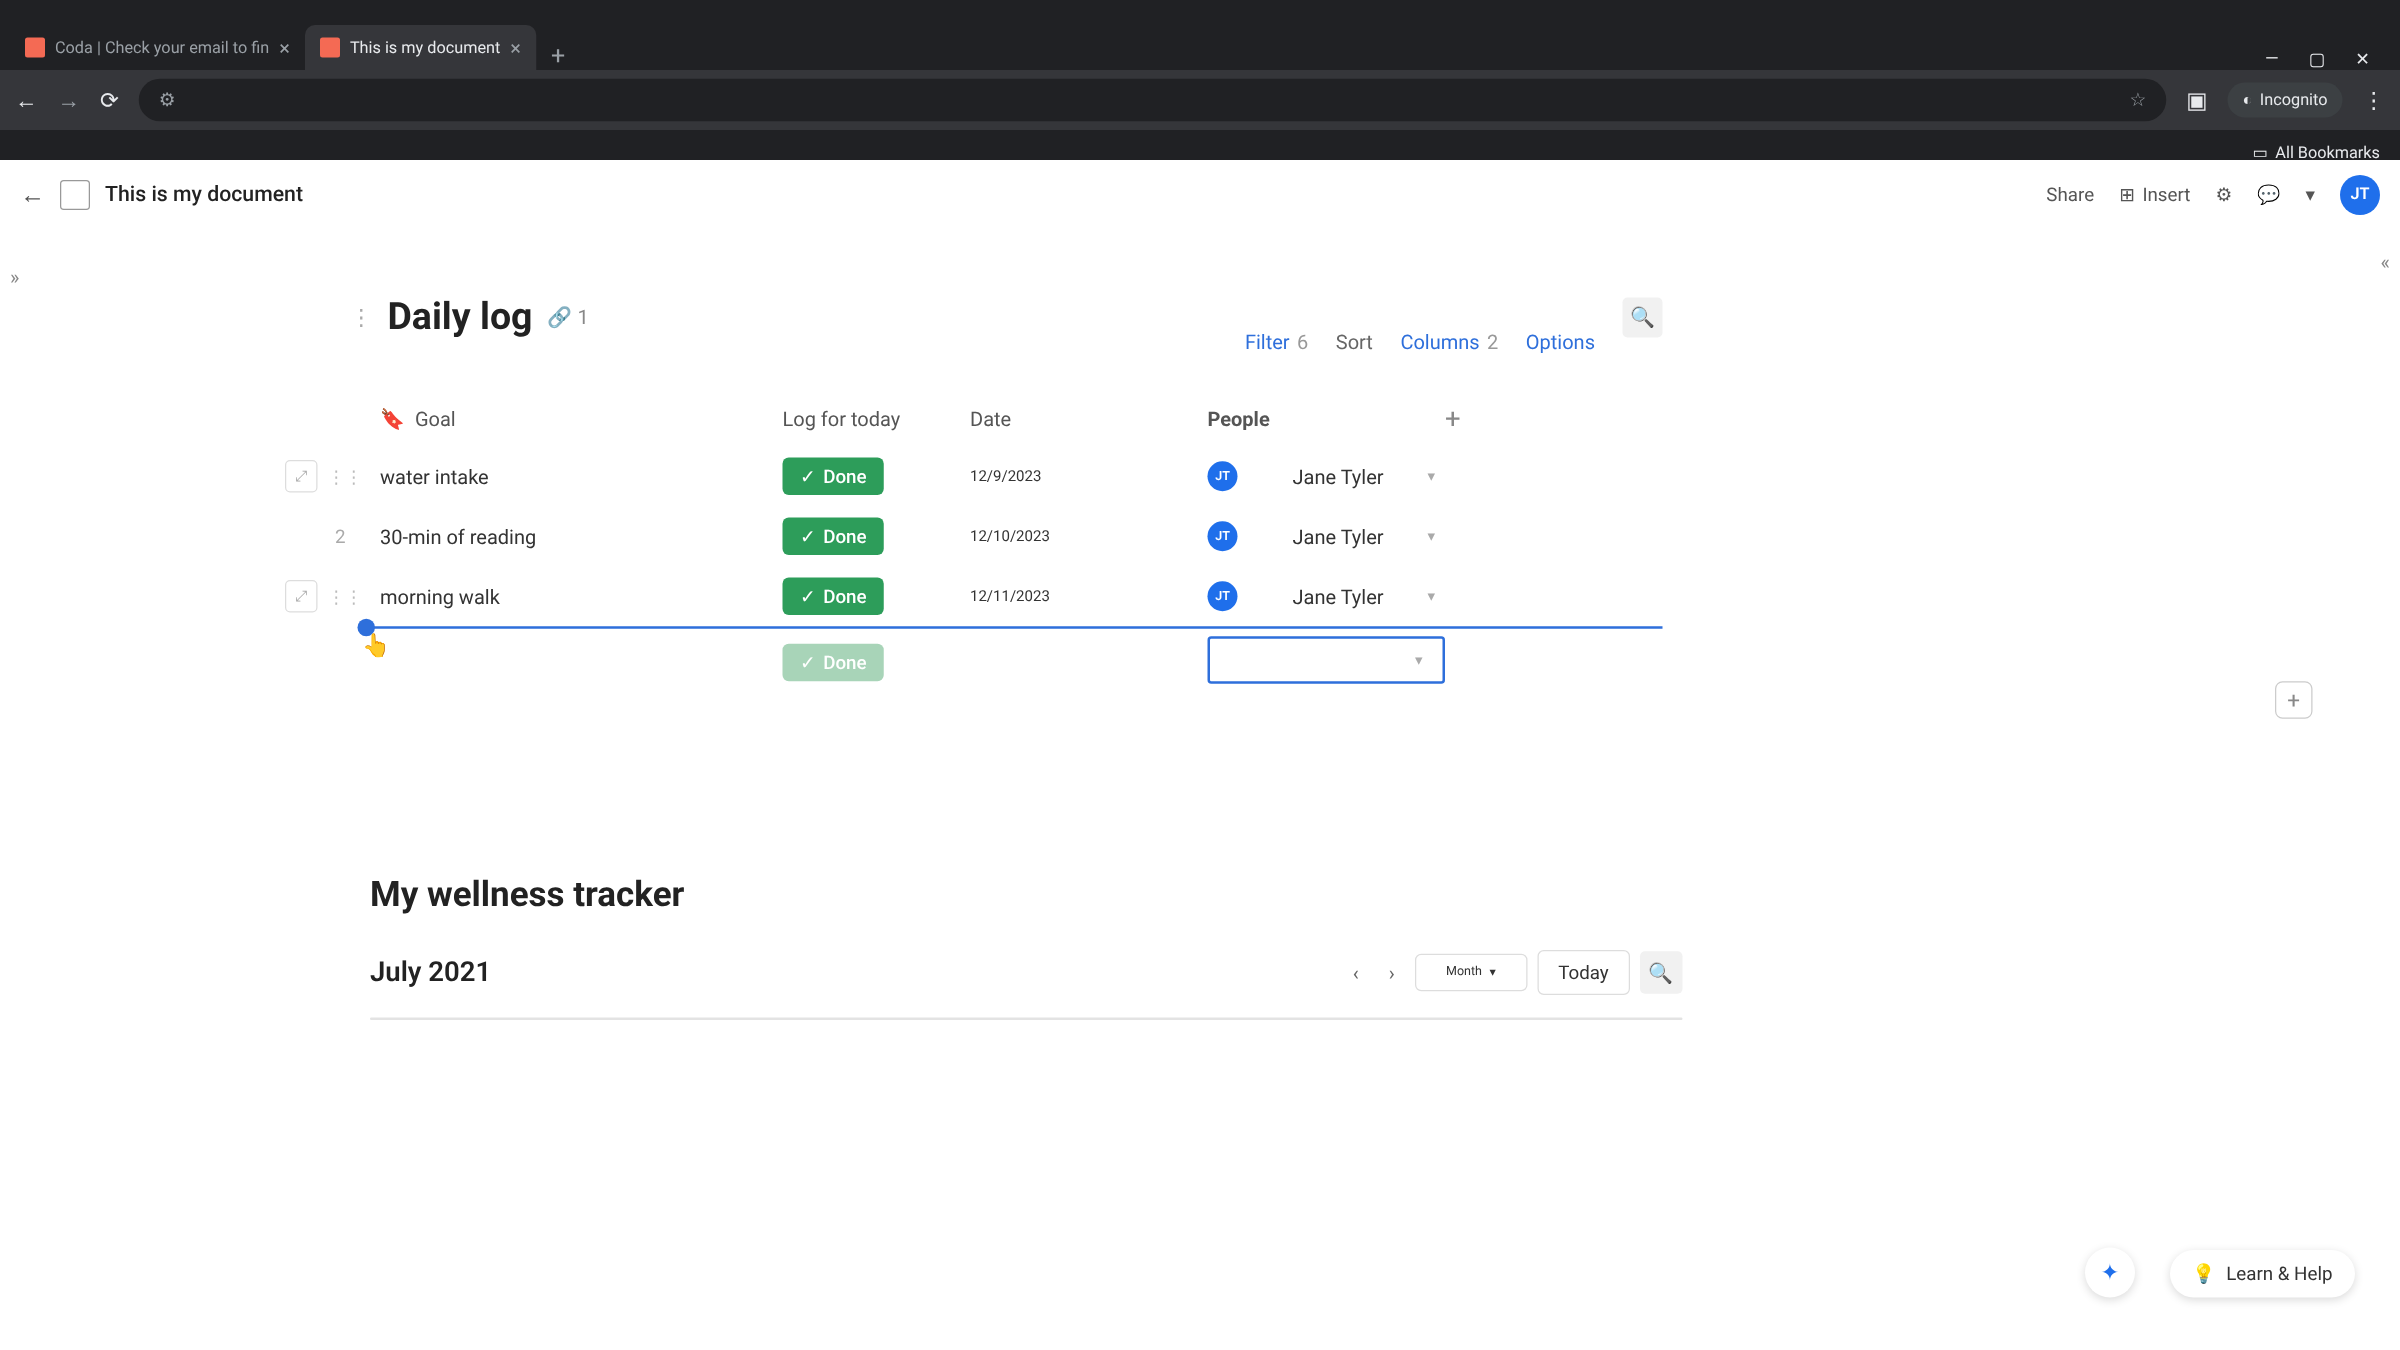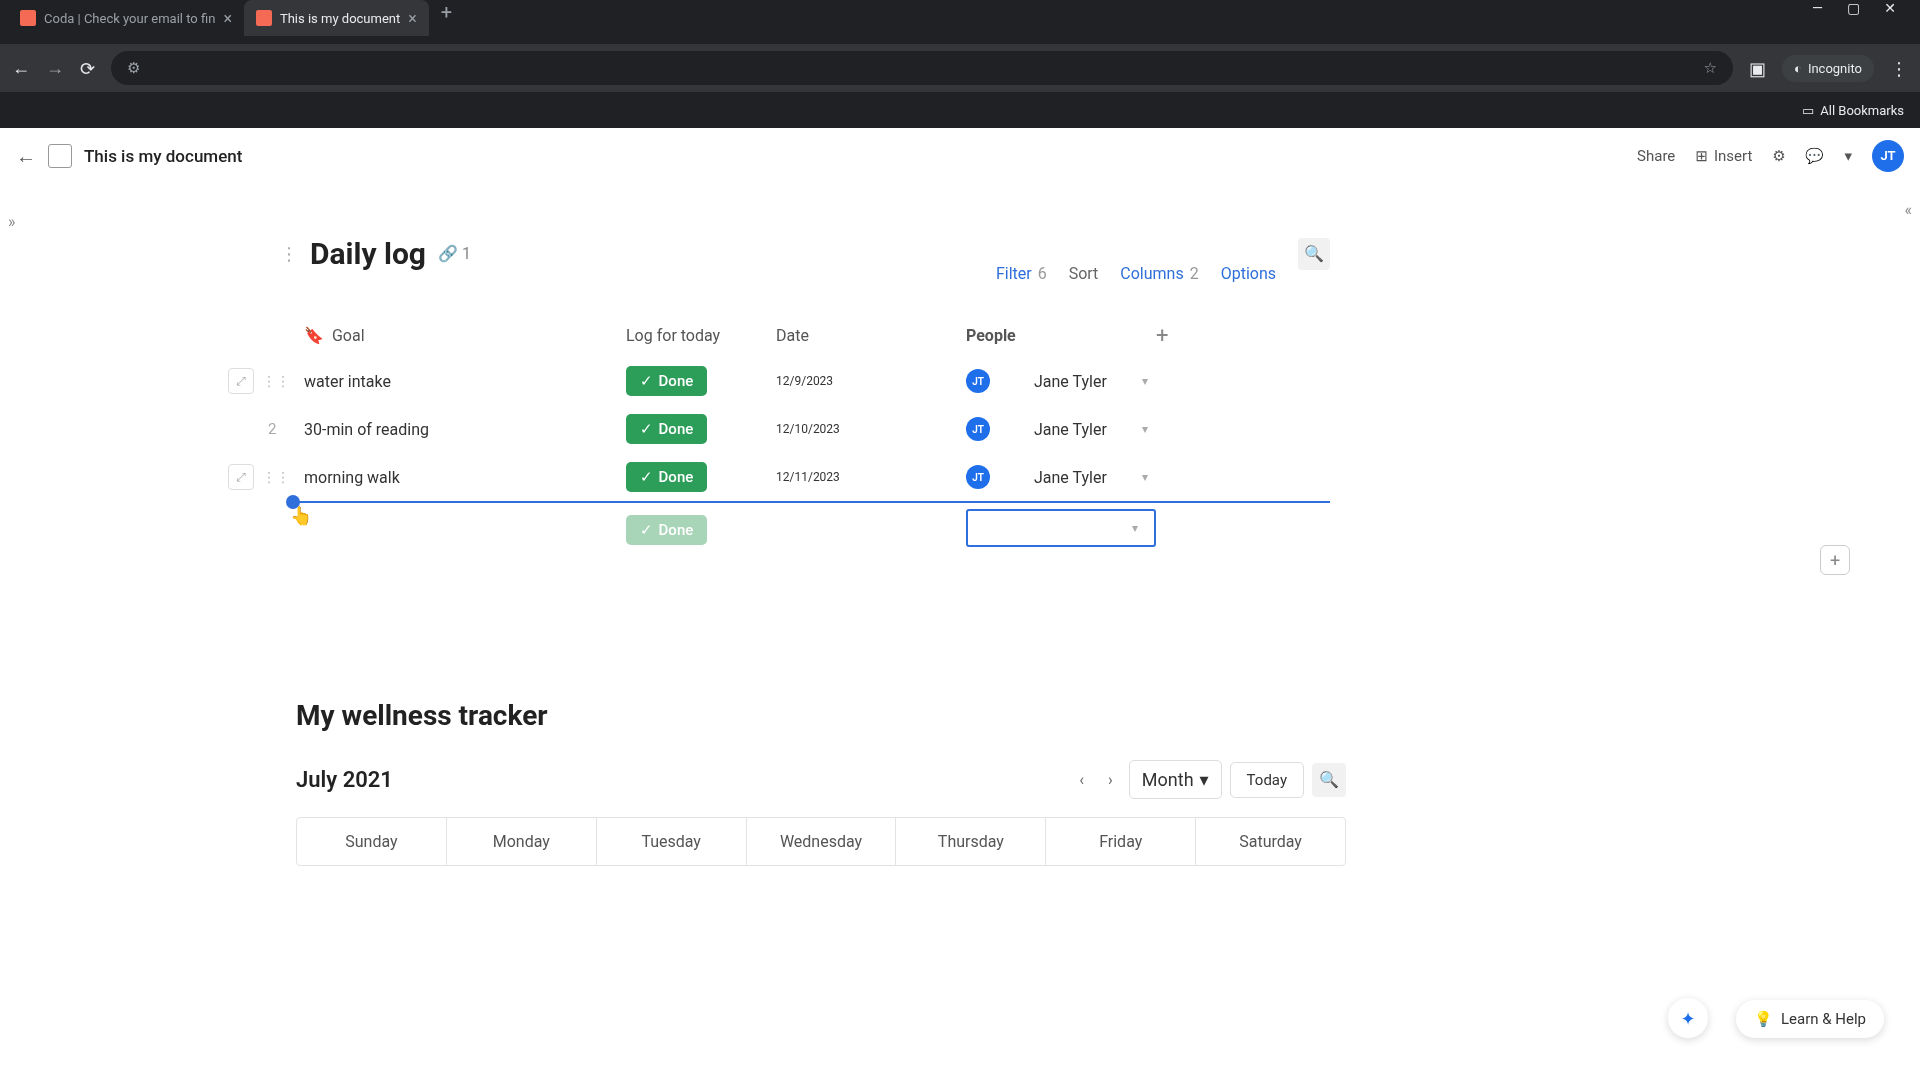--- a/index.html
+++ b/index.html
@@ -1,20 +1,20 @@
 <!DOCTYPE html>
 <html><head>
 <meta charset="utf-8">
 <style>
 * { margin: 0; padding: 0; box-sizing: border-box; font-family: -apple-system, BlinkMacSystemFont, "Segoe UI", Roboto, sans-serif; }
 body { background: #fff; width: 1920px; height: 1080px; overflow: hidden; transform-origin: top left; }
 
 
 .browser-chrome { background: #202124; height: 128px; }
-.tab-bar { display: flex; align-items: flex-start; height: 44px; padding: 0 8px; gap: 0; }
+.tab-bar { display: flex; align-items: flex-end; height: 56px; padding: 0 8px; gap: 0; }
 .tab { display: flex; align-items: center; gap: 8px; padding: 0 12px; height: 36px; border-radius: 8px 8px 0 0; color: #e8eaed; font-size: 13px; max-width: 260px; position: relative; }
 .tab.active { background: #35363a; }
 .tab.inactive { background: transparent; color: #9aa0a6; }
 .tab-favicon { width: 16px; height: 16px; background: #f46a54; border-radius: 2px; flex-shrink: 0; }
 .tab-title { white-space: nowrap; overflow: hidden; text-overflow: ellipsis; flex: 1; }
 .tab-close { color: #9aa0a6; font-size: 16px; cursor: pointer; }
 .new-tab { color: #9aa0a6; font-size: 20px; padding: 0 12px; cursor: pointer; }
 .window-controls { margin-left: auto; display: flex; gap: 24px; padding-right: 16px; color: #e8eaed; }
 .window-btn { font-size: 14px; cursor: pointer; }
 
@@ -83,21 +83,21 @@
 
 .add-row-float { position: absolute; right: -520px; top: 232px; width: 30px; height: 30px; border: 1px solid #ccc; border-radius: 6px; display: flex; align-items: center; justify-content: center; color: #888; font-size: 18px; }
 
 
 .wellness { margin-left: 296px; margin-top: 150px; width: 1050px; }
 .wellness-title { font-size: 28px; font-weight: 700; color: #222; margin-bottom: 28px; }
 .cal-header { display: flex; align-items: center; gap: 12px; margin-bottom: 18px; }
 .cal-month { font-size: 22px; font-weight: 600; color: #222; }
 .cal-controls { margin-left: auto; display: flex; align-items: center; gap: 8px; }
 .cal-nav { color: #666; font-size: 16px; padding: 6px 8px; cursor: pointer; }
-.cal-select { border: 1px solid #ddd; border-radius: 5px; padding: 8px 12px; font-size: 18px; color: #333; display: flex; align-items: flex-start; gap: 6px; }
+.cal-select { border: 1px solid #ddd; border-radius: 5px; padding: 8px 24px; font-size: 10px; color: #333; display: flex; align-items: flex-start; gap: 6px; }
 .cal-today { border: 1px solid #ddd; border-radius: 5px; padding: 8px 16px; font-size: 15px; color: #333; }
 .cal-search { width: 34px; height: 34px; background: #f1f1f1; border-radius: 4px; display: flex; align-items: center; justify-content: center; color: #666; }
 .cal-grid { border: 1px solid #e3e3e3; border-radius: 4px; overflow: hidden; }
 .cal-days { display: flex; }
 .cal-day-head { flex: 1; text-align: center; padding: 14px 0; color: #555; font-size: 16px; border-right: 1px solid #e3e3e3; }
 .cal-day-head:last-child { border-right: none; }
 .cal-row { display: flex; }
 .cal-cell { flex: 1; text-align: right; padding: 10px 14px; color: #333; font-size: 17px; border-right: 1px solid #e3e3e3; border-top: 1px solid #e3e3e3; height: 44px; }
 .cal-cell:last-child { border-right: none; }
 
@@ -290,29 +290,20 @@
         <span class="cal-nav">›</span>
         <span class="cal-select">
           <span>Month</span>
           <span>▾</span>
         </span>
         <span class="cal-today">Today</span>
         <span class="cal-search">🔍</span>
       </div>
     </div>
     <div class="cal-grid">
-      <div class="cal-days">
-        <div class="cal-day-head">Sunday</div>
-        <div class="cal-day-head">Monday</div>
-        <div class="cal-day-head">Tuesday</div>
-        <div class="cal-day-head">Wednesday</div>
-        <div class="cal-day-head">Thursday</div>
-        <div class="cal-day-head">Friday</div>
-        <div class="cal-day-head">Saturday</div>
-      </div>
     </div>
   </div>
 </div>
 
 <div class="ai-float">✦</div>
 <div class="help-float">
   <span>💡</span>
   <span>Learn &amp; Help</span>
 </div>
 

